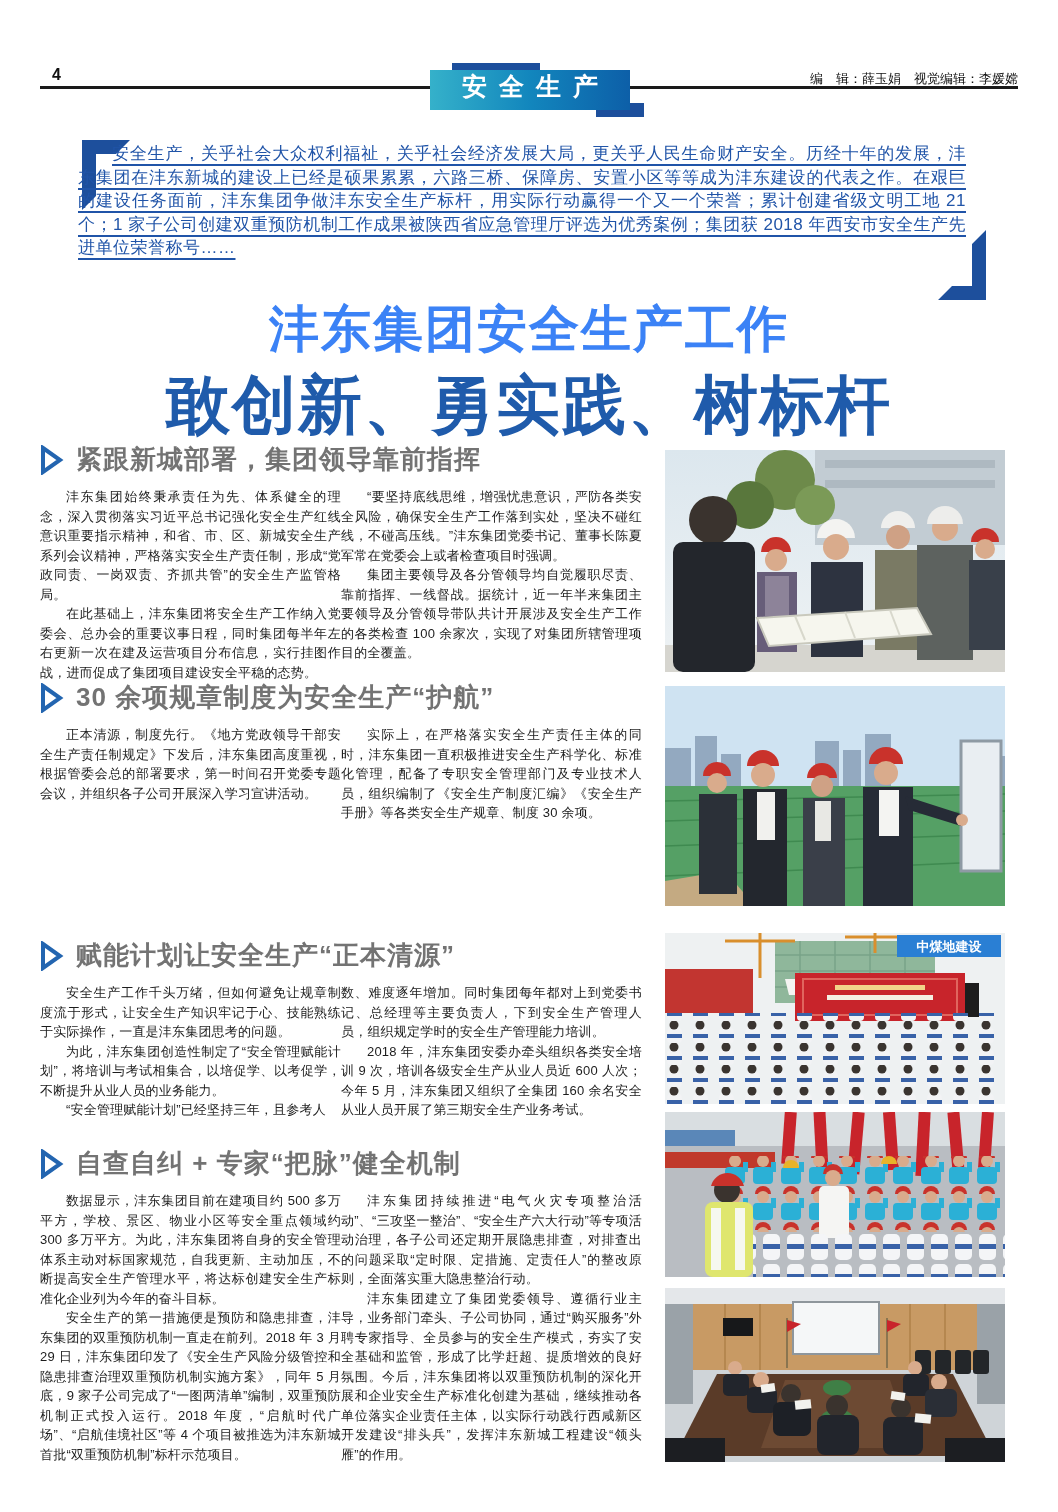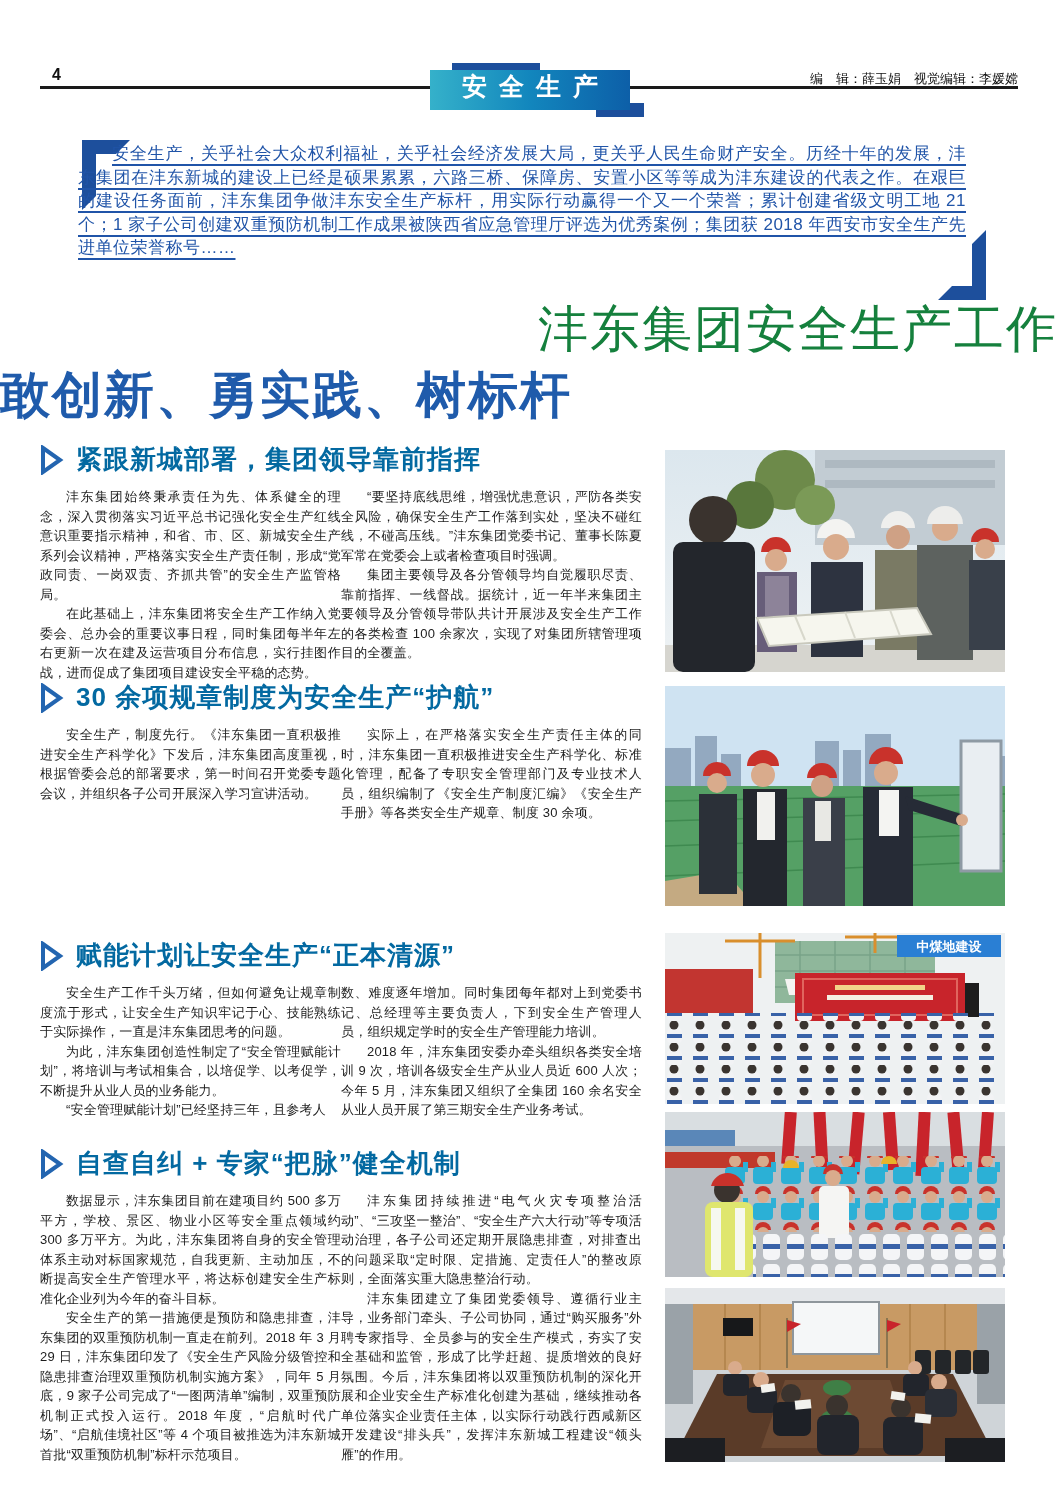--- a/index.html
+++ b/index.html
@@ -22,30 +22,30 @@
   
   .intro{position:absolute;left:78px;top:142px;width:888px;
          font-size:17px;line-height:23.5px;color:#2054a8;text-align:justify;
          text-indent:2em;letter-spacing:0.5px;}
   .intro u{text-underline-offset:5px;text-decoration-thickness:1.5px;}
   .bracket{position:absolute;}
   .bk-open{left:82px;top:140px;}
   .bk-close{left:930px;top:222px;}
 
   
-  .title1{position:absolute;left:0;top:296px;width:100%;text-align:right;
-          font-size:50px;font-weight:400;color:#15803d;letter-spacing:2px;}
-  .title2{position:absolute;left:0;top:362px;width:100%;text-align:left;
-          font-size:50px;font-weight:900;color:#1f5bab;letter-spacing:2px;}
+  .title1{position:absolute;left:0;top:296px;width:100%;text-align:center;
+          font-size:50px;font-weight:700;color:#3b82f6;letter-spacing:2px;}
+  .title2{position:absolute;left:0;top:362px;width:100%;text-align:center;
+          font-size:64px;font-weight:900;color:#1f5bab;letter-spacing:2px;}
 
   
   .content{position:absolute;left:40px;top:440px;width:978px;height:1060px;}
   .section{position:absolute;left:0;width:618px;}
   .sec-head{display:flex;align-items:center;gap:12px;margin-bottom:10px;}
-  .sec-head h2{margin:0;font-size:26px;font-weight:bold;color:#0369a1;letter-spacing:1px;}
+  .sec-head h2{margin:0;font-size:26px;font-weight:bold;color:#737373;letter-spacing:1px;}
   .tri{flex:0 0 auto;}
   .cols{display:flex;gap:0;}
   .col{width:301px;font-size:13px;line-height:19.5px;color:#1c1c1c;text-align:justify;
        letter-spacing:0.2px;}
   .col p{margin:0;text-indent:2em;}
   .col p.cont{text-indent:0;}
 
   
   .photo{position:absolute;left:625px;width:340px;overflow:hidden;background:#a3a3a3;}
   .ph1{top:10px;height:222px;}
@@ -103,21 +103,21 @@
 
     <div class="section" style="top:240px">
       <div class="sec-head">
         <svg class="tri" width="24" height="30">
           <polygon points="3,3 20,15 3,27" fill="#ffffff" stroke="#2365b0" stroke-width="4"></polygon>
         </svg>
         <h2>30 余项规章制度为安全生产“护航”</h2>
       </div>
       <div class="cols">
         <div class="col">
-          <p>安全生产，制度先行。《沣东集团一直积极推进安全生产科学化》下发后，沣东集团高度重视，根据管委会总的部署要求，第一时间召开党委专题会议，并组织各子公司开展深入学习宣讲活动。</p>
+          <p>正本清源，制度先行。《地方党政领导干部安全生产责任制规定》下发后，沣东集团高度重视，根据管委会总的部署要求，第一时间召开党委专题会议，并组织各子公司开展深入学习宣讲活动。</p>
         </div>
         <div class="col">
           <p>实际上，在严格落实安全生产责任主体的同时，沣东集团一直积极推进安全生产科学化、标准化管理，配备了专职安全管理部门及专业技术人员，组织编制了《安全生产制度汇编》《安全生产手册》等各类安全生产规章、制度 30 余项。</p>
         </div>
       </div>
     </div>
 
     <div class="section" style="top:498px">
       <div class="sec-head">
         <svg class="tri" width="24" height="30">

